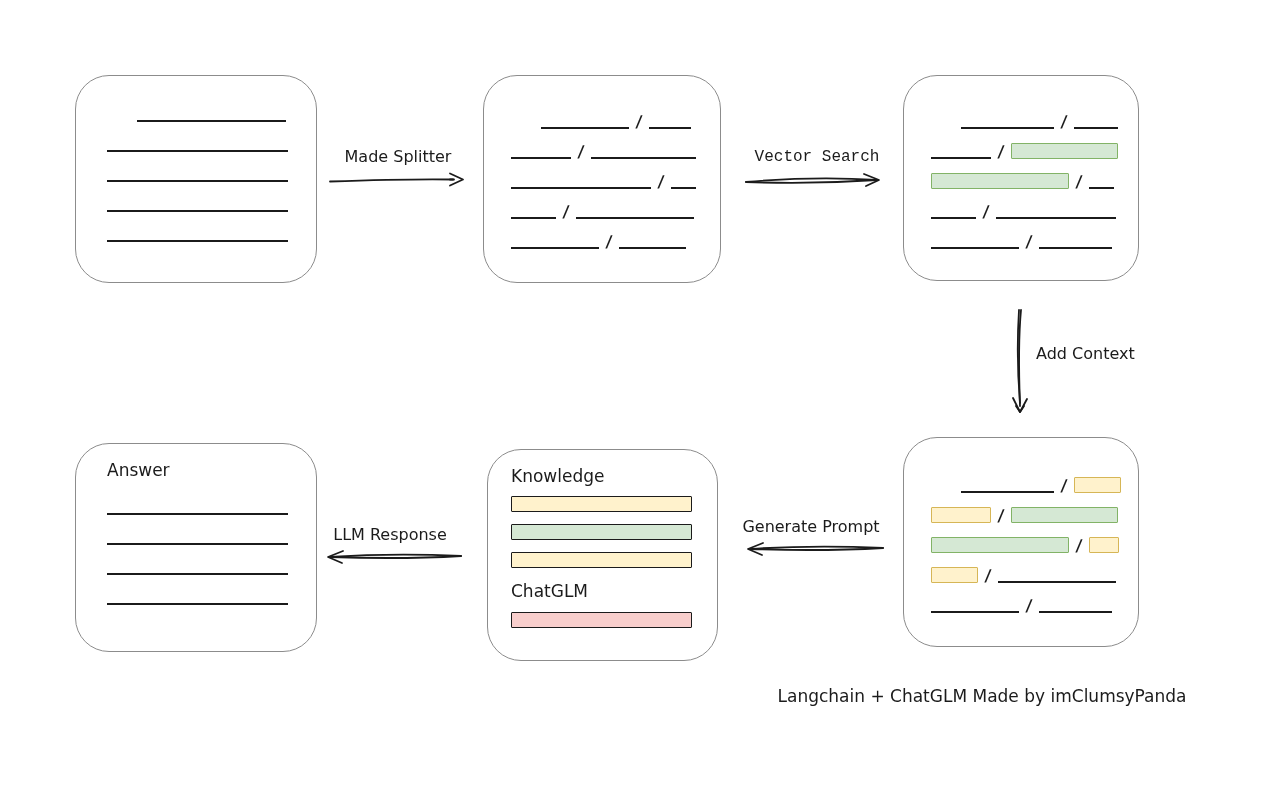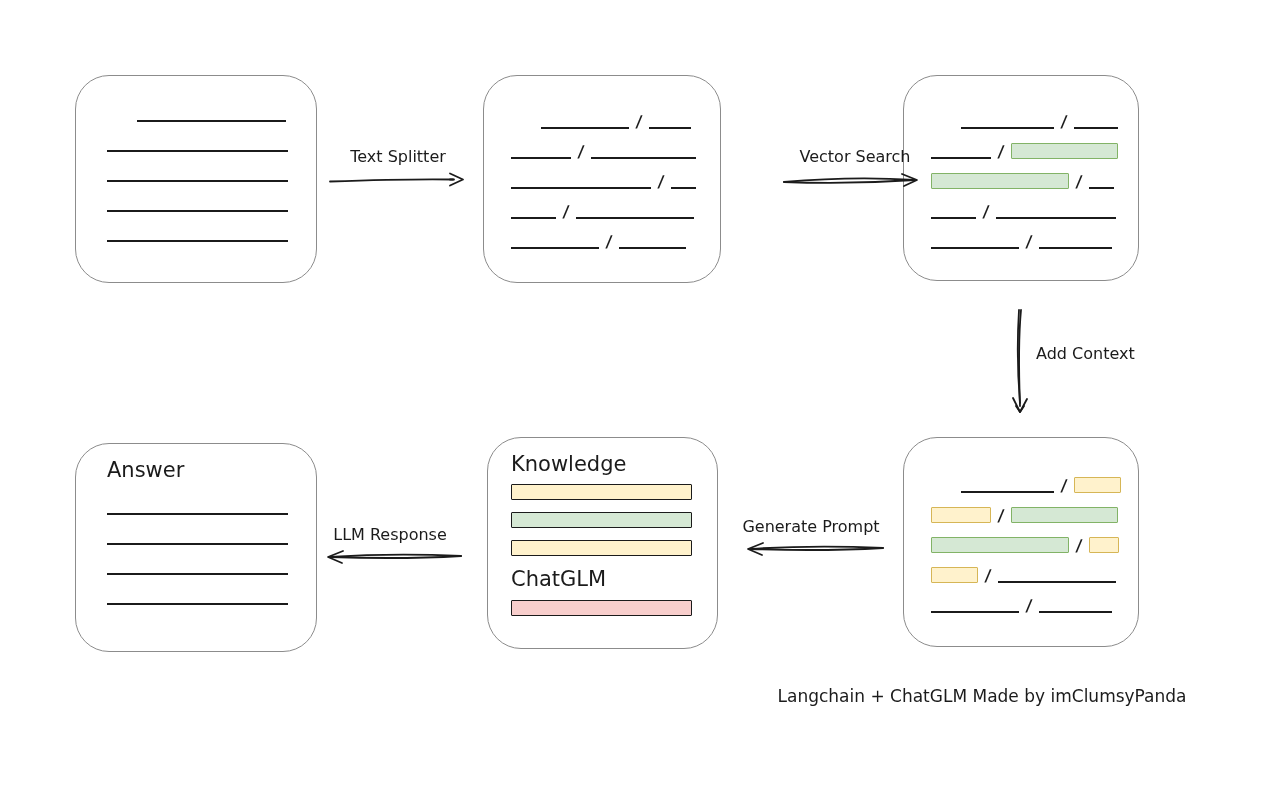--- a/index.html
+++ b/index.html
@@ -33,21 +33,21 @@
   .chip-yellow{background:var(--yellow-fill,#fff2cc);border-color:var(--yellow-stroke,#d6b656);}
   .chip-red   {background:var(--red-fill,#f8cecc);border-color:var(--red-stroke,#b85450);}
 
   
   .bar{
     width:181px;height:16px;box-sizing:border-box;
     border:1.6px solid;border-radius:1px;
   }
   .bars .bar + .bar{margin-top:12px;}
 
-  .box-label{font-size:21px;font-weight:500;line-height:21px;}
+  .box-label{font-size:17px;font-weight:500;line-height:21px;}
 
   
   .arrow{position:absolute;}
   .arrow-label{
     font-size:16px;font-weight:500;line-height:20px;
     text-align:center;white-space:nowrap;
   }
   .arrow svg{display:block;}
   .stroke{stroke:#1b1b1b;stroke-width:1.8;fill:none;stroke-linecap:round;stroke-linejoin:round;}
 
@@ -164,21 +164,21 @@
           <span class="seg-line" style="width: 118px;"></span>
         </div>
         <div class="row">
           <span class="seg-line" style="width: 88px;"></span>
           <span class="seg-slash">/</span>
           <span class="seg-line" style="width: 73px;"></span>
         </div>
       </div>
   </div>
 
-  <div class="dbox" style="left:487px;top:437px;width:231px;height:212px;">
+  <div class="dbox" style="left:487px;top:449px;width:231px;height:212px;">
     <div style="padding:16px 0 0 23px;">
       <div class="box-label">Knowledge</div>
       <div class="bars" style="margin-top:9px;">
           <div class="bar chip-yellow"></div>
           <div class="bar chip-green"></div>
           <div class="bar chip-yellow"></div>
         </div>
       <div class="box-label" style="margin-top:13px;">ChatGLM</div>
       <div class="bars" style="margin-top:10px;">
           <div class="bar chip-red"></div>
@@ -200,29 +200,29 @@
             <span class="seg-line" style="width: 181px;"></span>
           </div>
           <div class="row">
             <span class="seg-line" style="width: 181px;"></span>
           </div>
         </div>
     </div>
   </div>
 
   <div class="arrow" style="left:328px;top:147px;width:140px;">
-    <div class="arrow-label">Text Splitter</div>
+    <div class="arrow-label">Made Splitter</div>
     <svg width="140" height="18" style="margin-top:3px;">
       <path class="stroke" d="M2,11.5 C45,10 95,9 125,9.5"></path>
       <path class="stroke" d="M122,3.5 L135,9.5 L122,15.5"></path>
       <path class="stroke" d="M126,9.5 L122,9.5"></path>
     </svg>
   </div>
 
-  <div class="arrow" style="left:780px;top:147px;width:150px;">
+  <div class="arrow" style="left:742px;top:147px;width:150px;font-family:Liberation Mono, monospace;">
     <div class="arrow-label">Vector Search</div>
     <svg width="150" height="20" style="margin-top:3px;">
       <path class="stroke" d="M4,12 C55,7.5 105,8 135,10"></path>
       <path class="stroke" d="M4,12 C55,14 105,12 135,10"></path>
       <path class="stroke" d="M122,4 L137,10 L124,16"></path>
     </svg>
   </div>
 
   <div class="arrow" style="left:1006px;top:307px;">
     <svg width="28" height="112">

